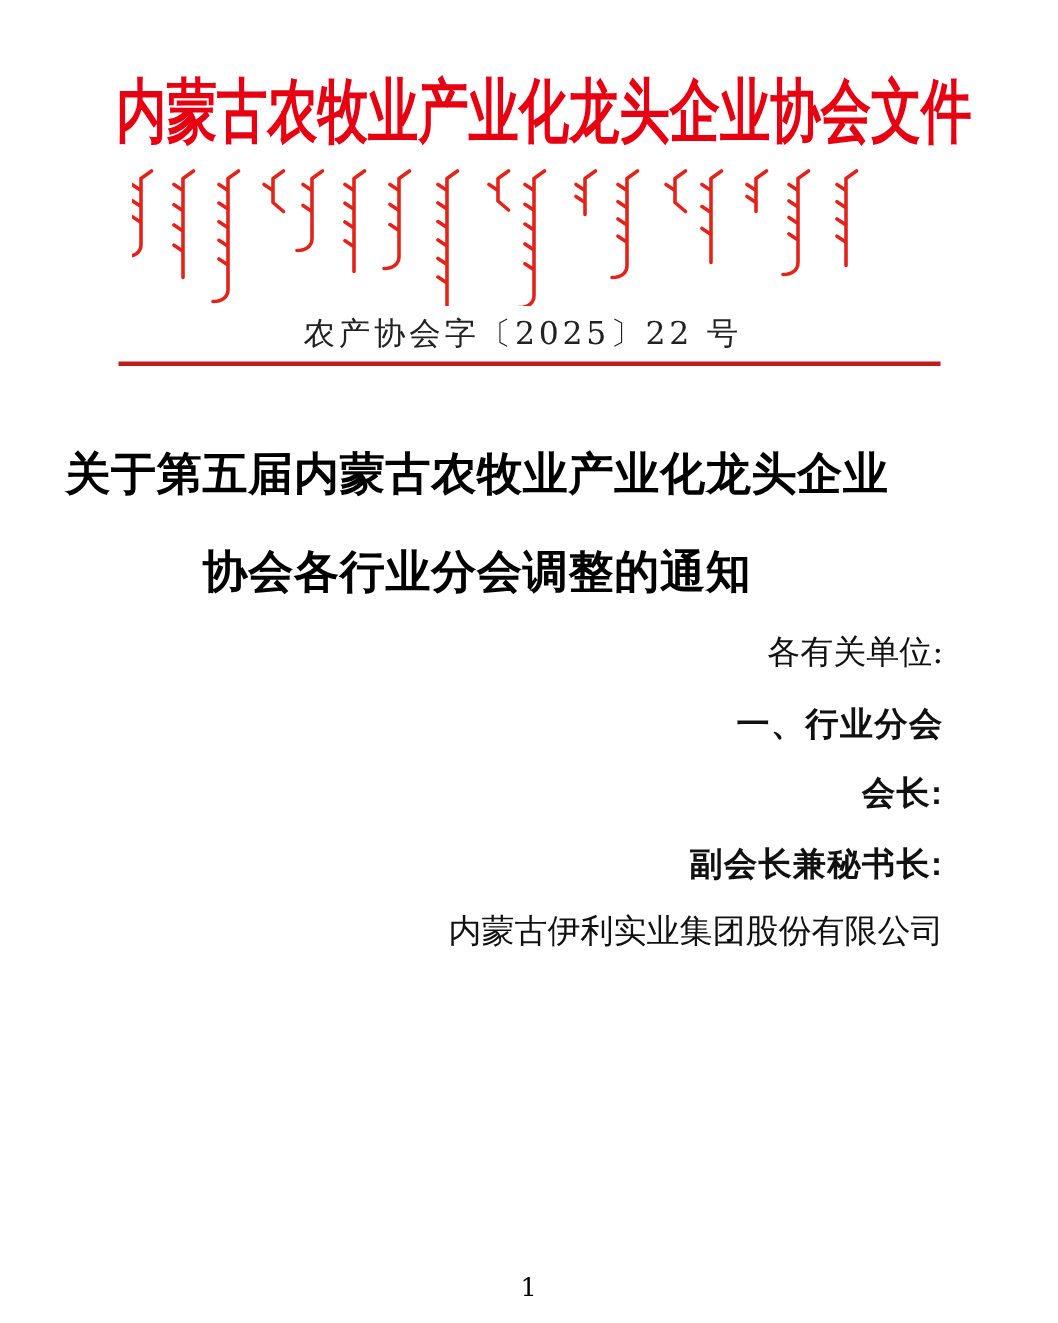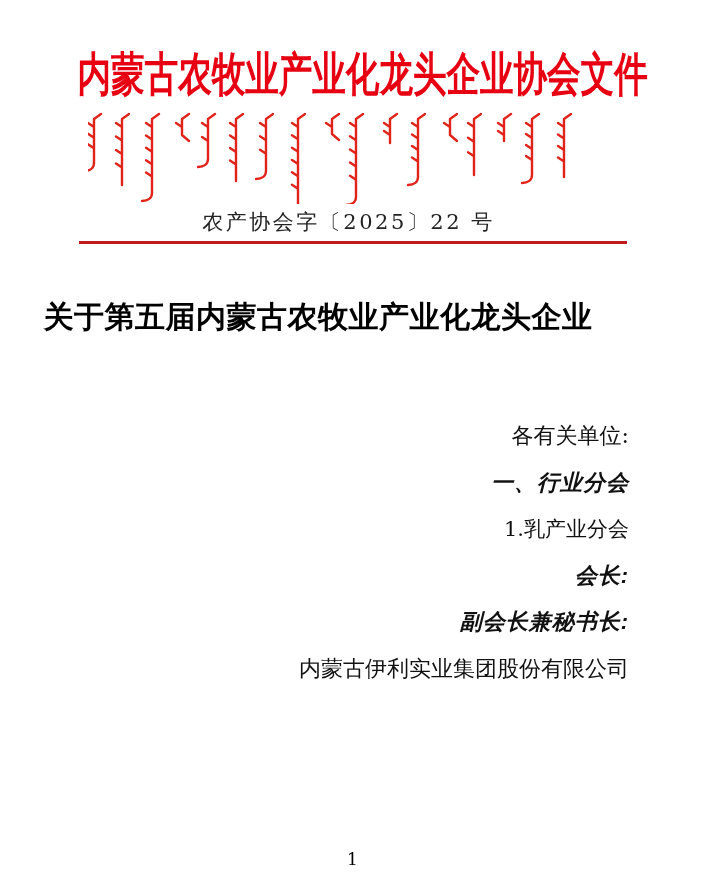--- a/index.html
+++ b/index.html
@@ -77,21 +77,20 @@
   .body-block p { margin: 0; text-align: right; }
   .indent { text-indent: 2em; }
   .just {
     text-align: justify;
     text-align-last: left;
   }
   .bold-heading {
     font-weight: bold;
     font-family: "Liberation Sans", "DejaVu Sans", sans-serif;
     letter-spacing: 1px;
-    font-style: italic;
   }
   .kaiti-line { font-size: 21px; }
   .page-number {
     position: absolute;
     top: 849px;
     left: 0;
     width: 705px;
     text-align: center;
     font-size: 17px;
     color: #000;
@@ -123,26 +122,26 @@
       <path d="M444 7 V63 M444 7 l7 -5 M444 15.0 l-6 -4 M444 26.0 l-6 -4 M444 37.0 l-6 -4 M444 48.0 l-6 -4 M444 63 c0 5 -4 8 -10 8" fill="none" stroke="#e2231a" stroke-width="2.4" stroke-linecap="round"></path>
       <path d="M476 7 V65 M476 7 l7 -5 M476 15.0 l-6 -4 M476 26.5 l-6 -4 M476 38.0 l-6 -4 M476 49.5 l-6 -4" fill="none" stroke="#e2231a" stroke-width="2.4" stroke-linecap="round"></path>
     </svg>
 
   <div class="doc-number">农产协会字〔2025〕22 号</div>
 
   <div class="red-rule"></div>
 
   <div class="doc-title">
     <div>关于第五届内蒙古农牧业产业化龙头企业</div>
+    <div>协会各行业分会调整的通知</div>
   </div>
 
   <div class="body-block">
     <p>各有关单位:</p>
     <p class="indent bold-heading">一、行业分会</p>
-    <p class="indent kaiti-line">1.乳产业分会</p>
     <p class="indent bold-heading">会长:</p>
     <p class="indent bold-heading">副会长兼秘书长:</p>
     <p class="indent">内蒙古伊利实业集团股份有限公司</p>
   </div>
 
   <div class="page-number">1</div>
 
 </div>
 
 </body></html>

